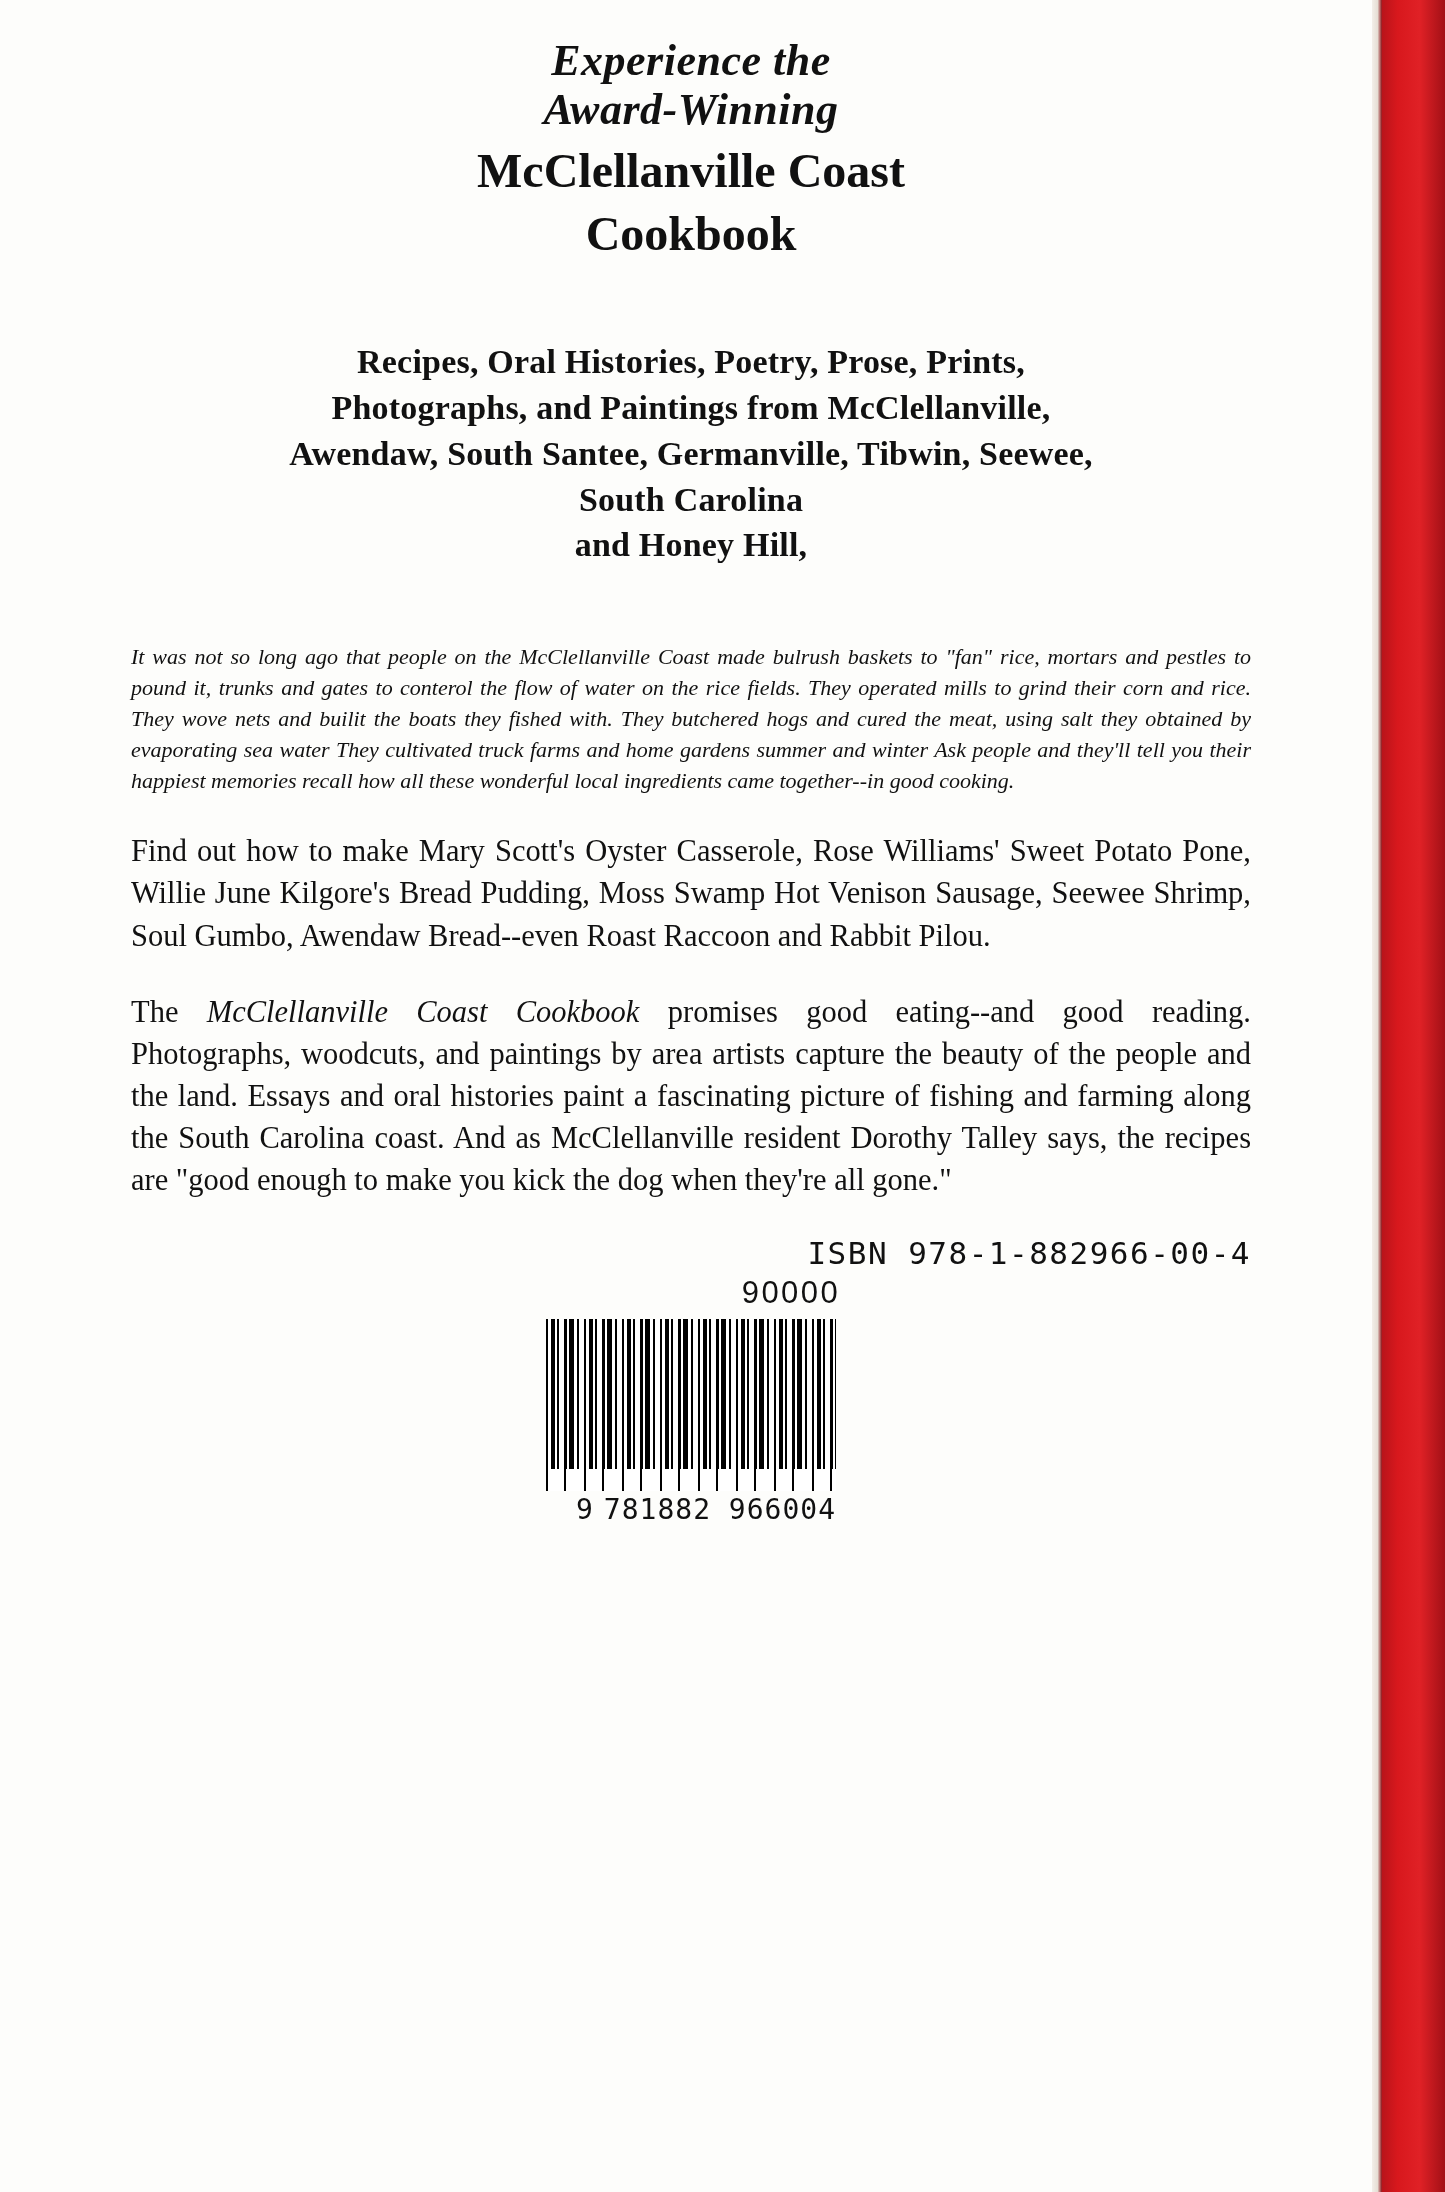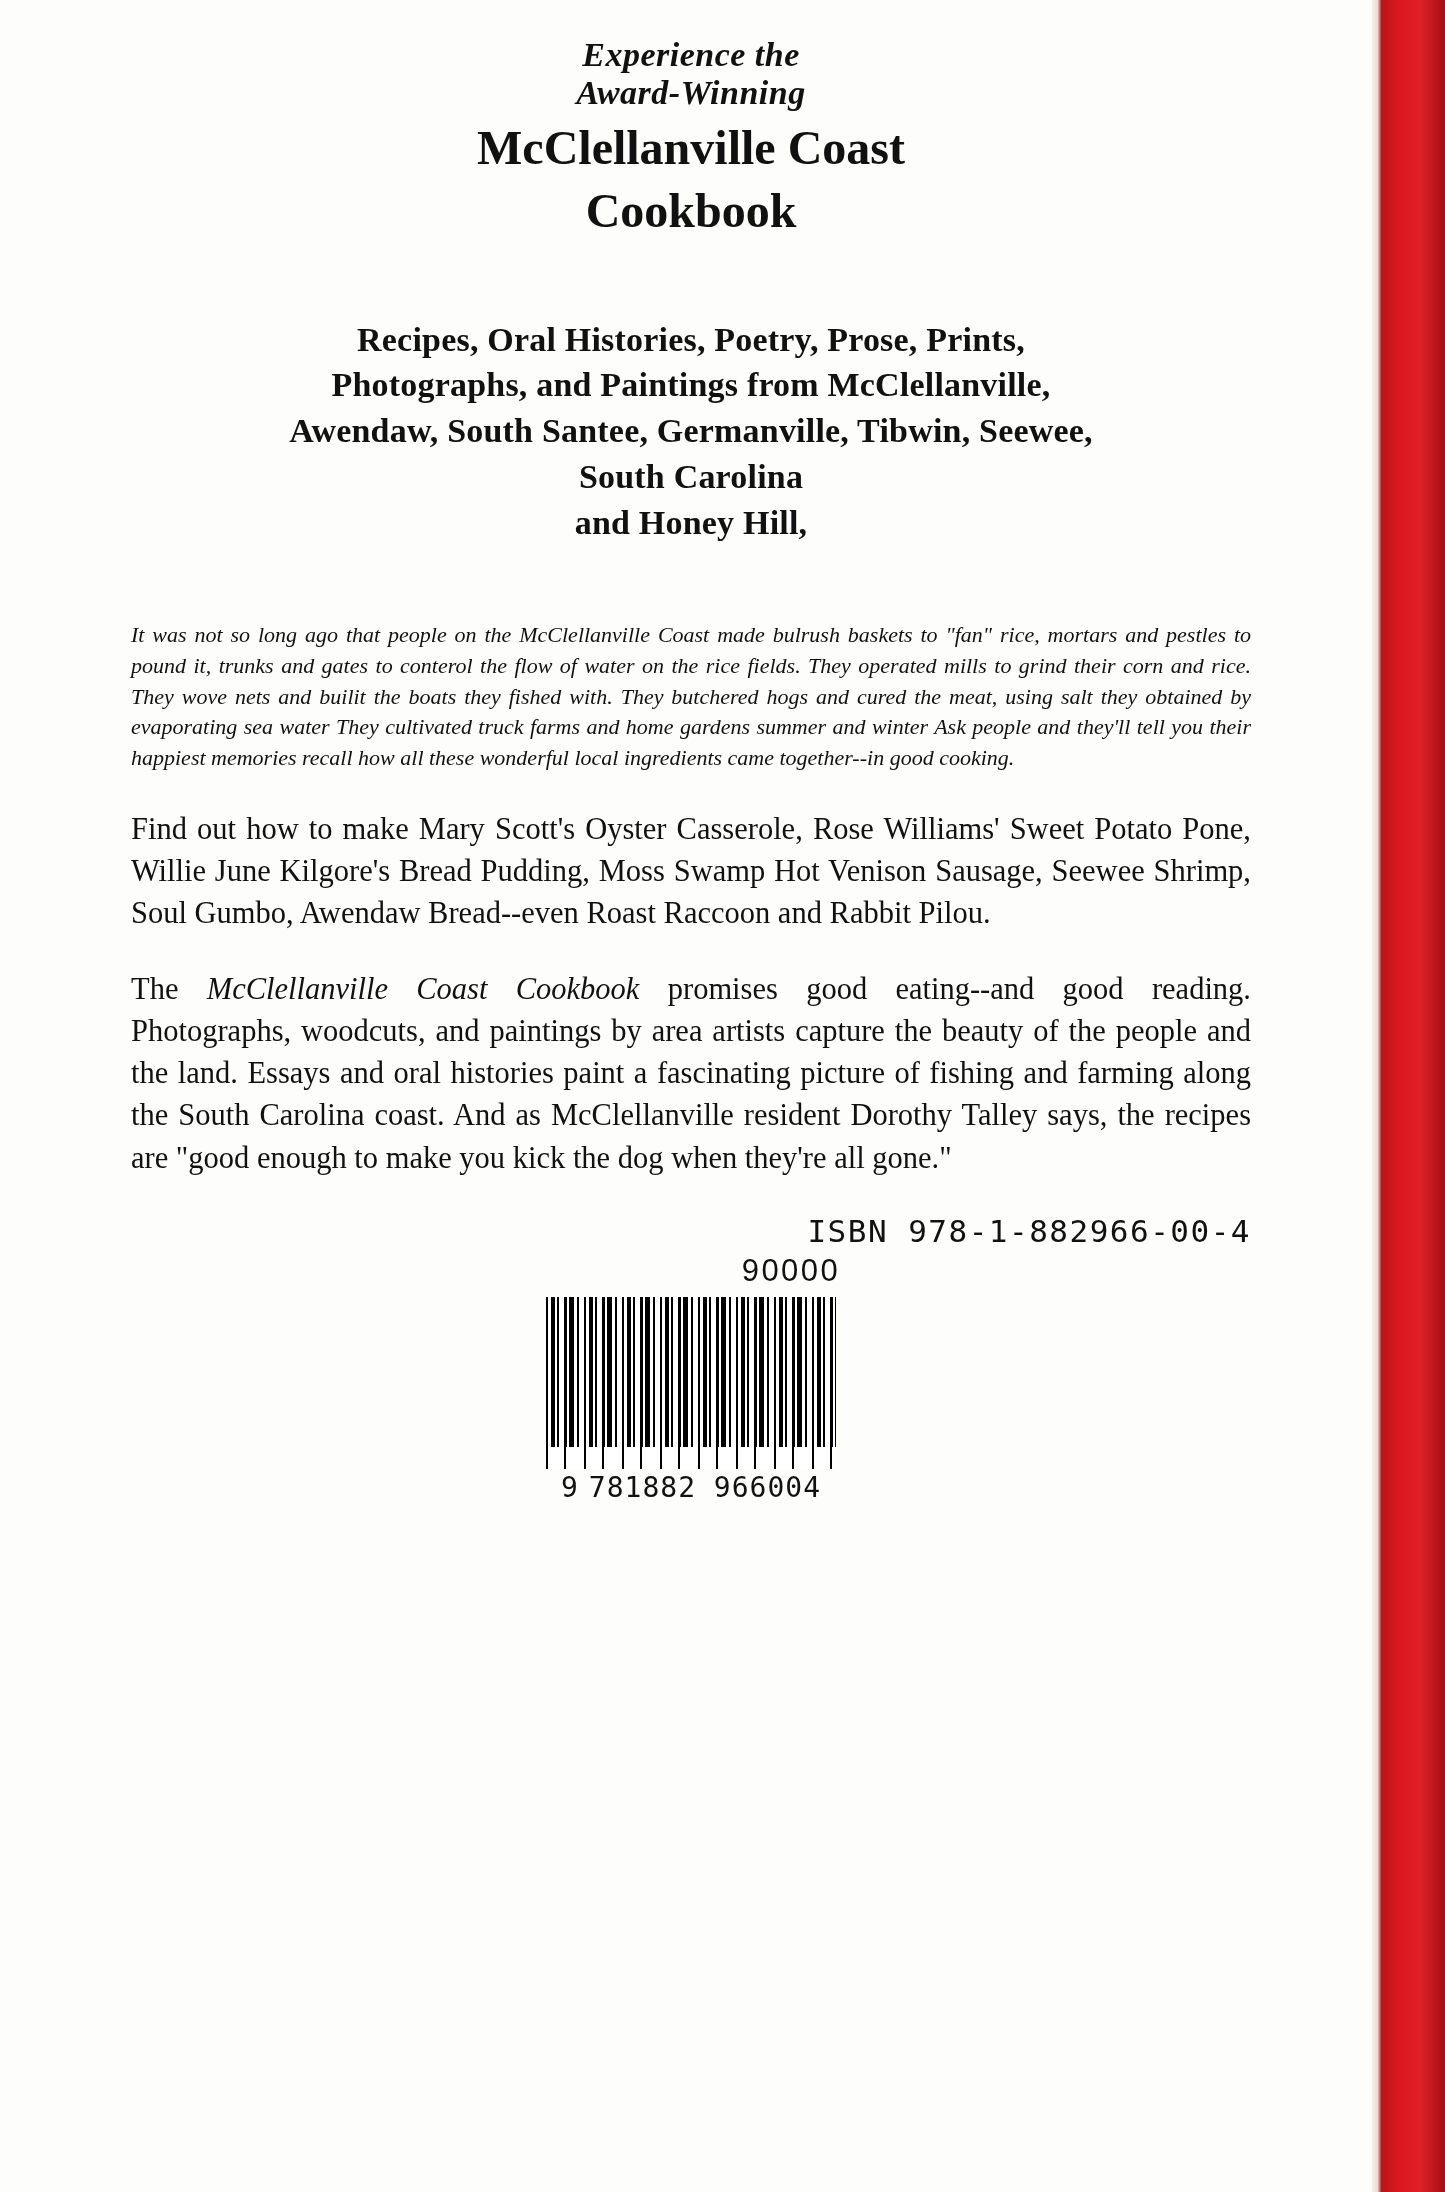--- a/index.html
+++ b/index.html
@@ -55,21 +55,21 @@
 
   
   .title-block {
     text-align: center;
     padding-top: 36px;
   }
   .eyebrow {
     font-family: "Liberation Serif", serif;
     font-style: italic;
     font-weight: bold;
-    font-size: 34px;
+    font-size: 44px;
     line-height: 1.12;
     letter-spacing: 0.5px;
   }
   .maintitle {
     font-family: "Liberation Serif", serif;
     font-weight: bold;
     font-size: 48px;
     line-height: 1.15;
     letter-spacing: 0px;
     margin-top: 8px;
@@ -161,21 +161,21 @@
     background-image:
       repeating-linear-gradient(to right,
         #000 0px, #000 2px, #fff 2px, #fff 18px,
         #000 18px, #000 20px, #fff 20px, #fff 38px);
   }
   .barcode-digits {
     font-family: "DejaVu Sans Mono", monospace;
     font-size: 28px;
     letter-spacing: 1px;
     margin-top: 2px;
-    text-align: center;
+    text-align: right;
     white-space: nowrap;
   }
   .barcode-digits .lead {
     margin-right: 10px;
   }
 </style>
 </head>
 <body>
 
 <div class="page">

